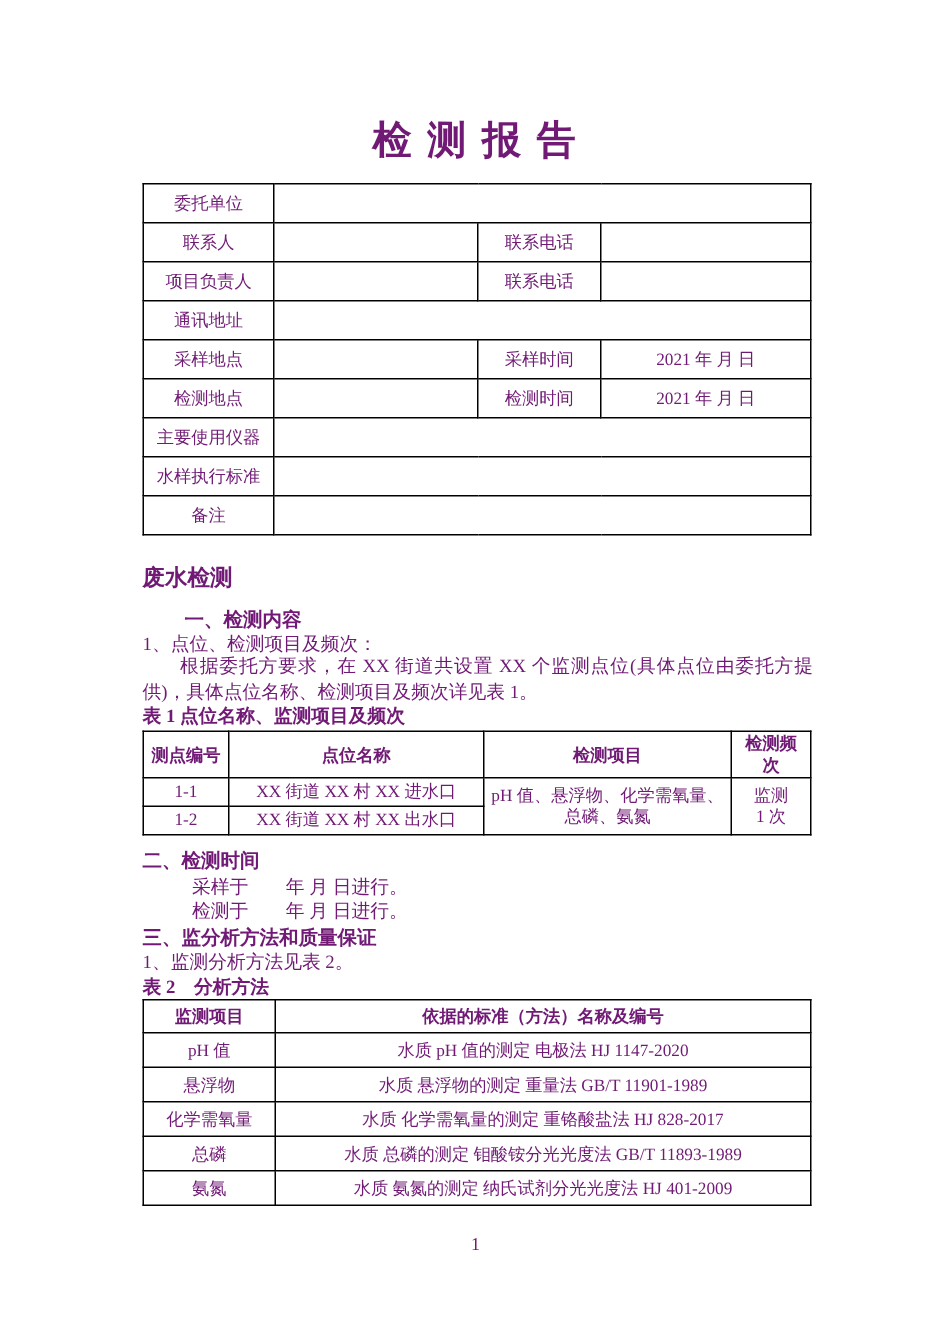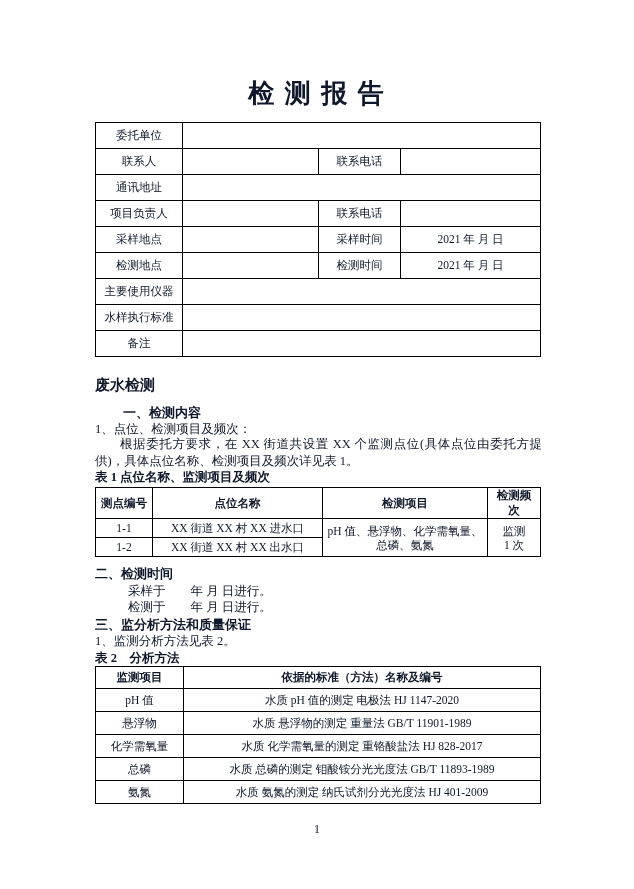--- a/index.html
+++ b/index.html
@@ -1,20 +1,20 @@
 <!DOCTYPE html>
 <html><head>
 <meta charset="utf-8">
 <style>
   html,body{margin:0;padding:0;background:#ffffff;}
   .page{
     position:relative;
     width:634px;height:889px;
     background:#ffffff;
-    color:#0f172a;
+    color:#701a75;
     font-family:"Liberation Serif","DejaVu Serif",serif;
     overflow:hidden;
   }
   .title{
     position:absolute;top:76px;left:0;width:634px;
     margin:0;text-align:center;
     font-size:26px;font-weight:bold;letter-spacing:2px;
     font-family:"Liberation Serif","DejaVu Serif",serif;
   }
   table{border-collapse:collapse;table-layout:fixed;}
@@ -65,28 +65,28 @@
         <td>委托单位</td>
         <td colspan="3"></td>
       </tr>
       <tr>
         <td>联系人</td>
         <td></td>
         <td>联系电话</td>
         <td></td>
       </tr>
       <tr>
-        <td>通讯地址</td>
-        <td colspan="3"></td>
-      </tr>
-      <tr>
         <td>项目负责人</td>
         <td></td>
         <td>联系电话</td>
         <td></td>
+      </tr>
+      <tr>
+        <td>通讯地址</td>
+        <td colspan="3"></td>
       </tr>
       <tr>
         <td>采样地点</td>
         <td></td>
         <td>采样时间</td>
         <td>2021 年 月 日</td>
       </tr>
       <tr>
         <td>检测地点</td>
         <td></td>

